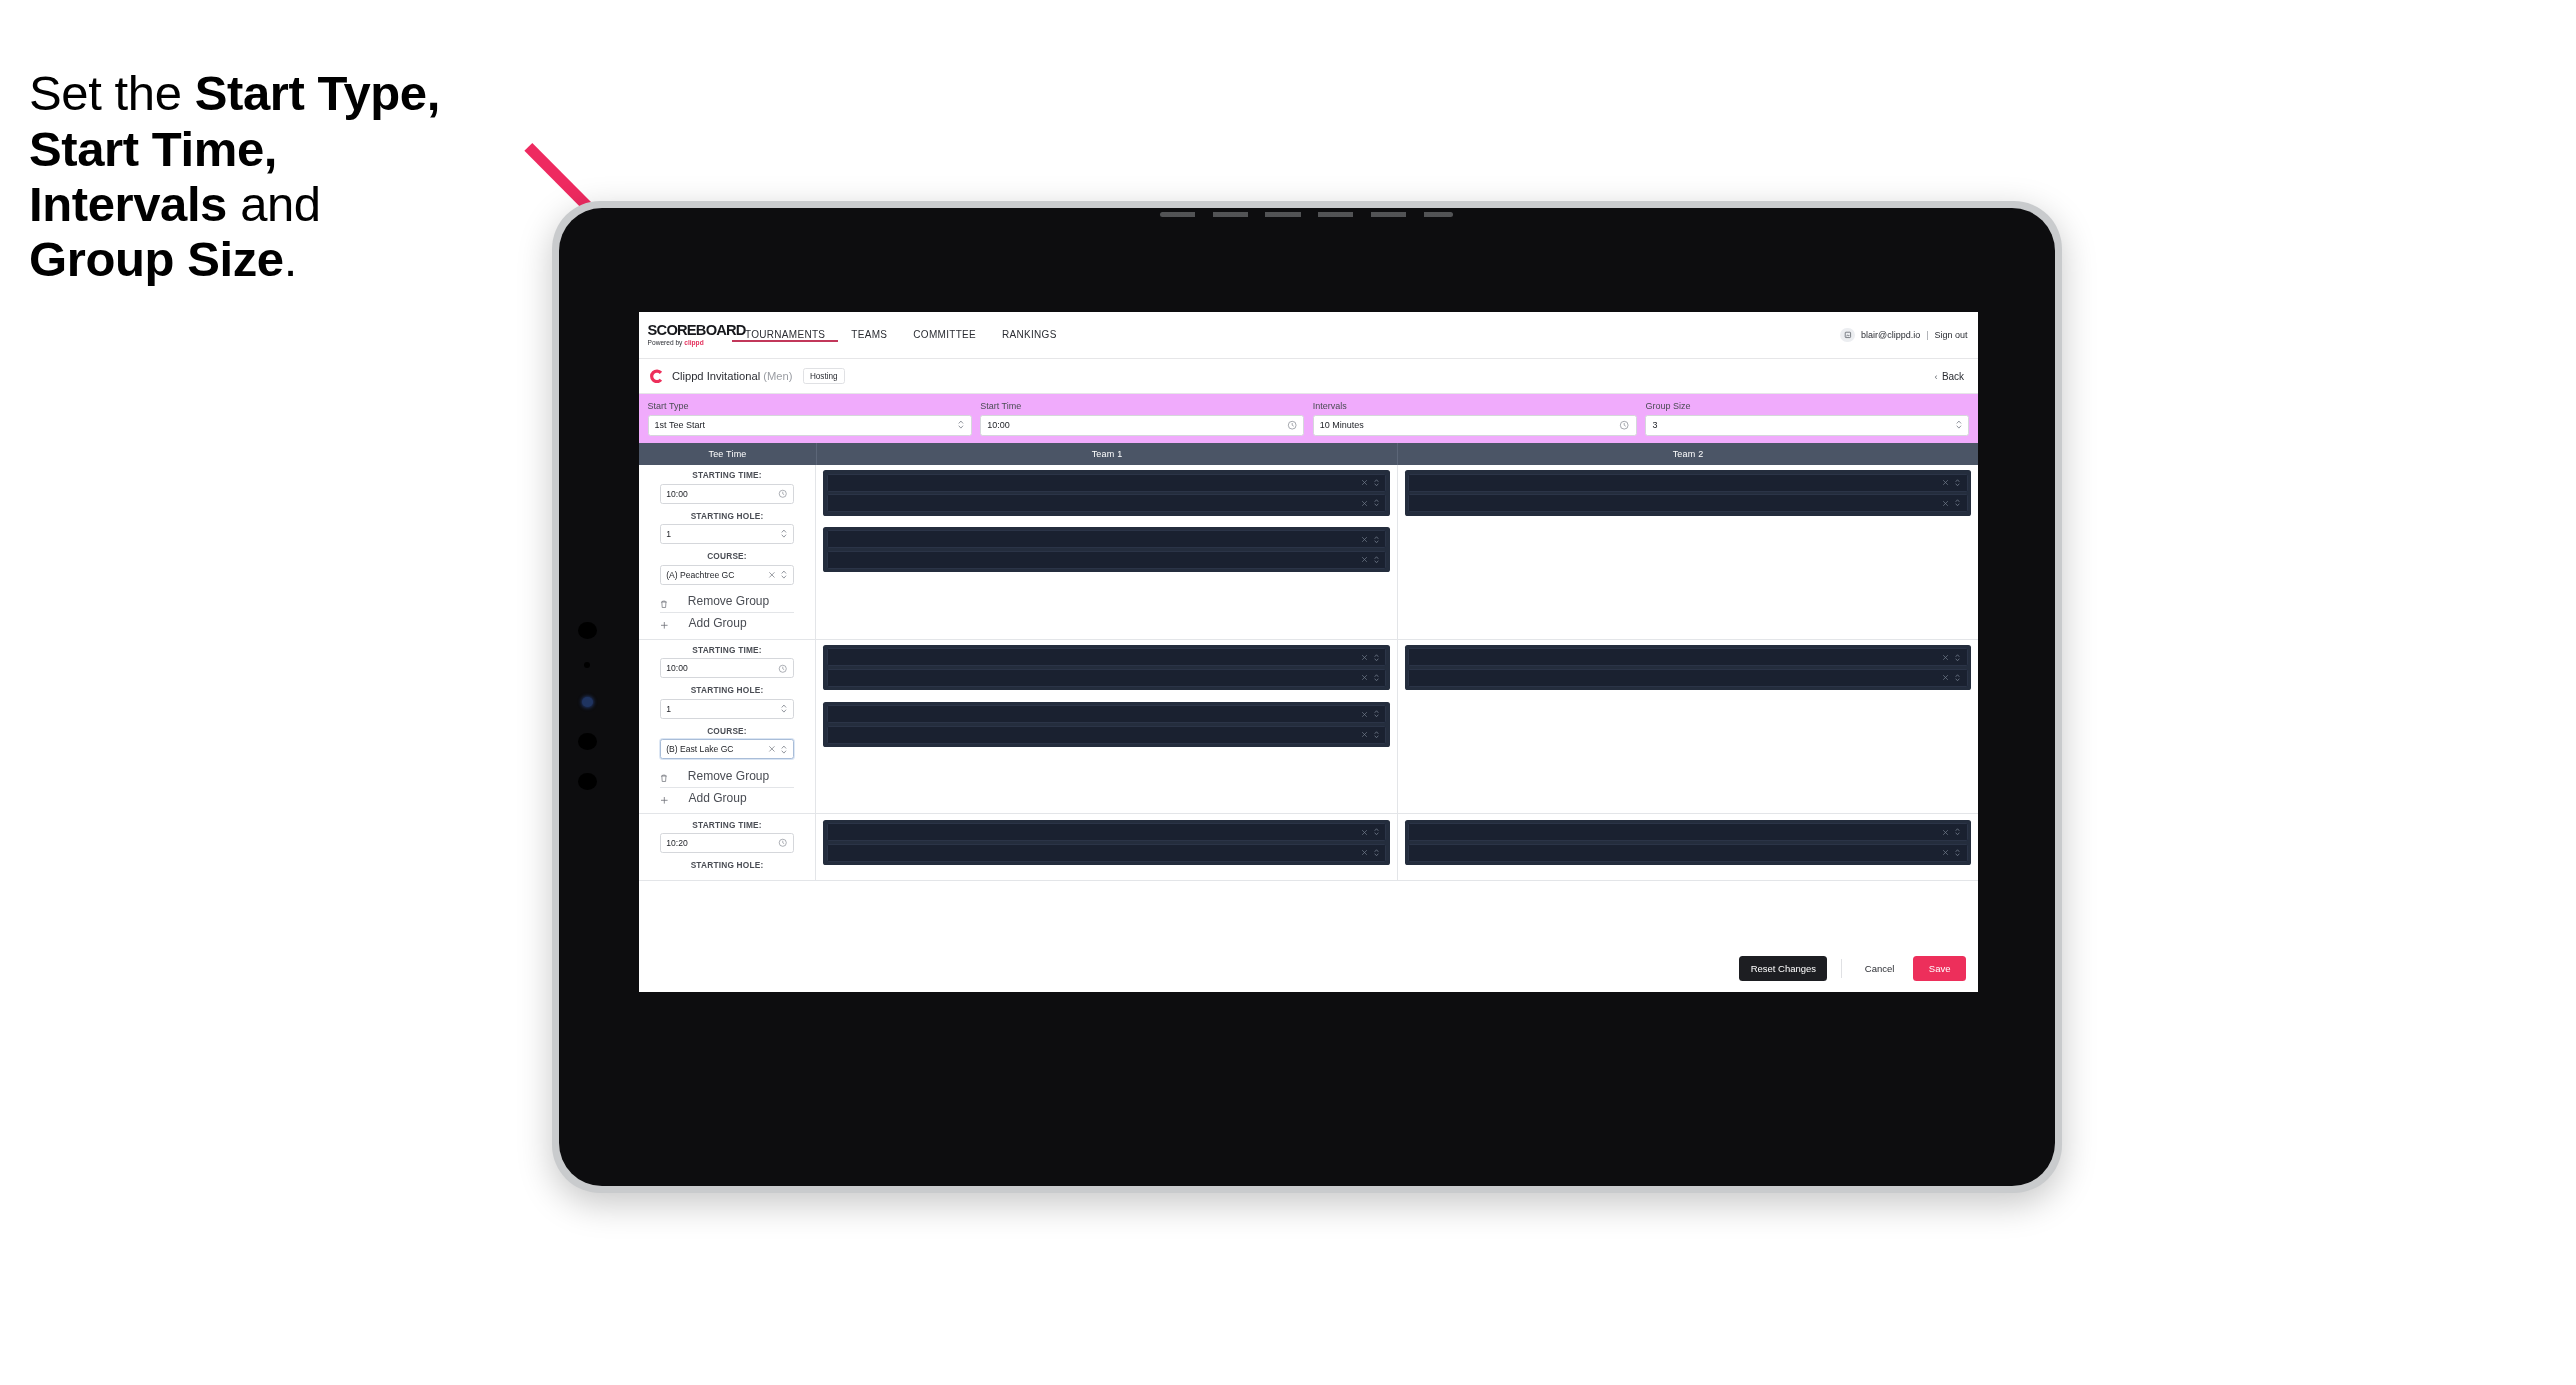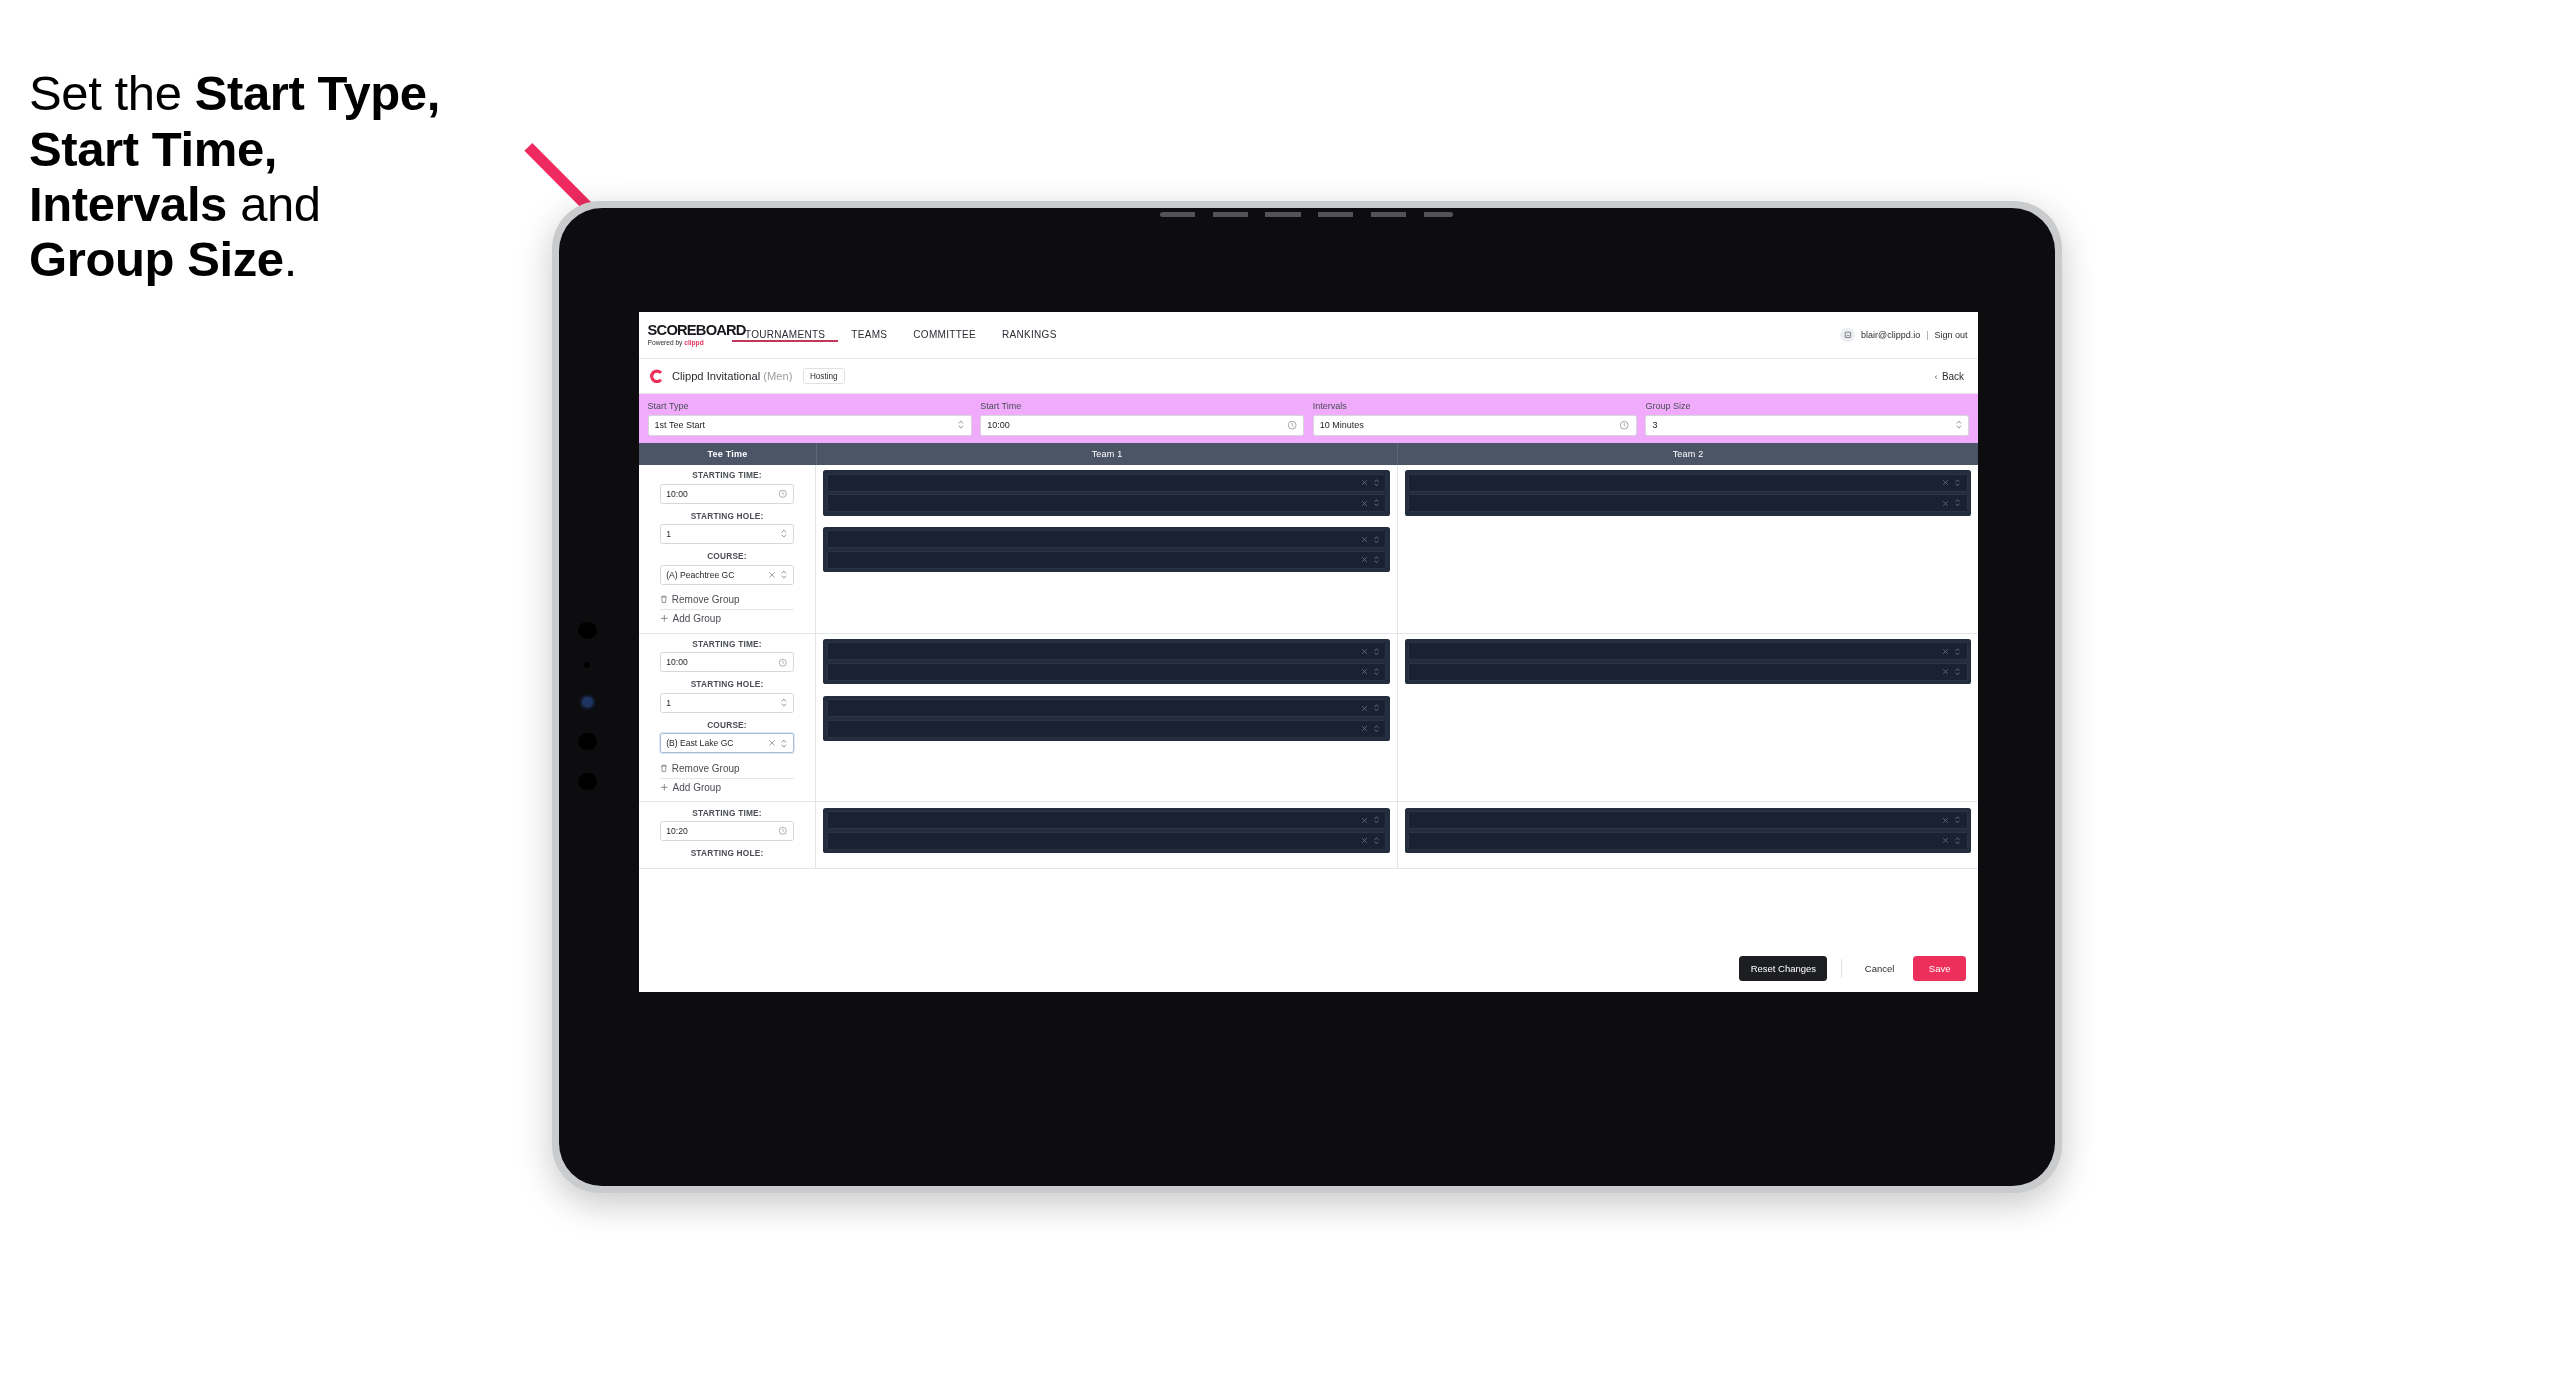--- a/index.html
+++ b/index.html
@@ -110,42 +110,42 @@
      overflow:hidden;white-space:nowrap;text-overflow:ellipsis;}
   .ic{flex:0 0 auto;display:flex;align-items:center;color:#8c9098;}
   .ic svg{display:block;}
 
   
   .tbl-head{
     display:flex;background:#4b5566;height:21.6px;flex:0 0 21.6px;align-items:stretch;
   }
   .th{display:flex;align-items:center;justify-content:center;
      font-size:9px;color:#fff;letter-spacing:0.2px;}
-  .th.c1{width:177px;flex:0 0 177px;border-right:0.9px solid #5c6678;font-weight:bold;}
+  .th.c1{width:177px;flex:0 0 177px;border-right:0.9px solid #5c6678;}
   .th.c2{flex:1;border-right:0.9px solid #5c6678;}
   .th.c3{flex:1;}
 
   .tbl-body{flex:1;overflow:hidden;background:#fff;}
   .trow{display:flex;border-bottom:0.9px solid #e3e5e8;align-items:stretch;}
   .cell-tee{
     width:177px;flex:0 0 177px;border-right:0.9px solid #e3e5e8;
     padding:5.2px 21px 6px 21px;box-sizing:border-box;
   }
   .mini-label{font-size:8.3px;font-weight:700;color:#4a4d54;
      text-align:center;letter-spacing:0.2px;margin-bottom:3.5px;}
   .mini-ctl{
     height:20px;border:0.9px solid #d5d7db;border-radius:2.6px;background:#fff;
     display:flex;align-items:center;padding:0 5.2px;box-sizing:border-box;margin-bottom:7px;
   }
   .mini-ctl.focused{border-color:#a9bdd8;box-shadow:0 0 0 0.9px rgba(150,180,220,.35);}
   .mini-ctl .val{font-size:8.6px;color:#24262b;flex:1;
      overflow:hidden;white-space:nowrap;text-overflow:ellipsis;}
   .mini-ctl .clr{color:#7d8189;margin-right:4.3px;cursor:pointer;display:flex;}
   .grp-actions{margin-top:0.9px;}
-  .grp-act{display:flex;align-items:center;gap:4px;font-size:10px;color:#4a4d54;
+  .grp-act{display:flex;align-items:flex-end;gap:20px;font-size:12px;color:#4a4d54;
      padding:2.6px 0;cursor:pointer;}
   .grp-act.top{border-bottom:0.9px solid #e3e5e8;padding-bottom:4.3px;}
   .grp-act svg{flex:0 0 auto;color:#6b6e75;}
 
   .cell-team{flex:1;min-width:0;border-right:0.9px solid #e3e5e8;
      padding:5.2px 7px 7px 7px;box-sizing:border-box;
      display:flex;flex-direction:column;gap:11.2px;}
   .cell-team.last{border-right:none;}
   .grp-box{background:#242d3d;border-radius:2.6px;padding:3.5px;
      display:flex;flex-direction:column;gap:2.6px;}

